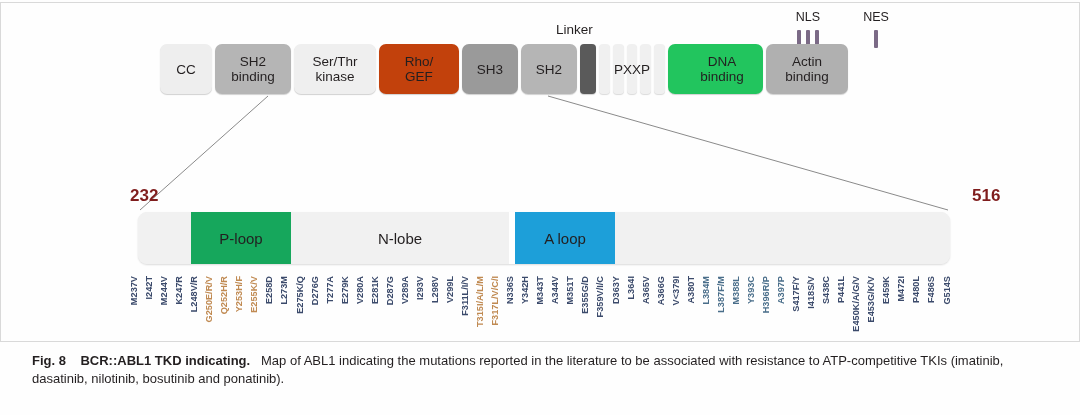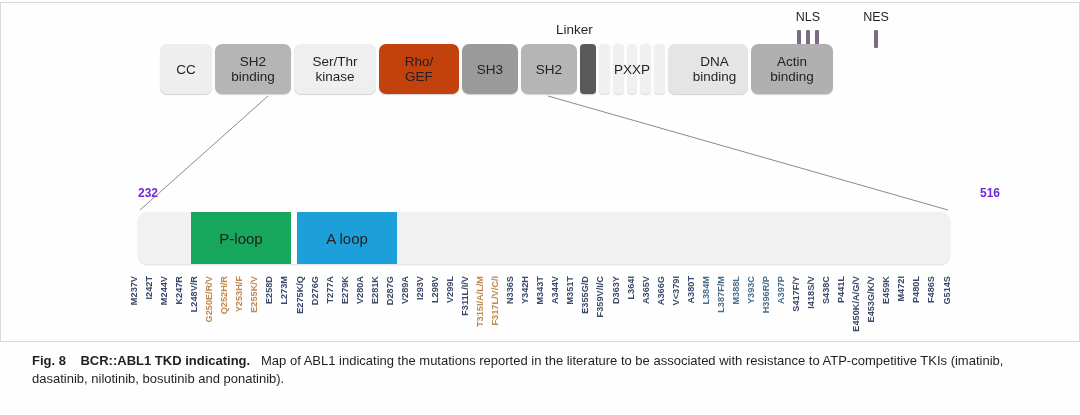--- a/index.html
+++ b/index.html
@@ -57,21 +57,21 @@
     position:absolute;left:0;top:0;height:50px;width:66px;
     display:flex;gap:3px;
   }
   .pxxp-bars span{
     flex:1;background:#f0f0f0;border-radius:4px;
     box-shadow:0 1px 1px rgba(0,0,0,0.14);
   }
   .pxxp-label{
     position:relative;z-index:2;font-size:13.5px;color:#231f20;
   }
-  .d-dna{width:80px;background:#e5e5e5;padding-left:13px;}
+  .d-dna{width:95px;background:#22c55e;padding-left:13px;}
   .d-actin{width:82px;background:#b0b0b0;}
 
   
   .marker-group{position:absolute;}
   .marker-label{
     position:absolute;font-size:12.5px;color:#231f20;text-align:center;white-space:nowrap;
   }
   .tick{position:absolute;width:4px;background:#7b6a86;border-radius:1px;}
 
   #linker-label{
@@ -98,21 +98,21 @@
   }
   .k-pad-left{width:53px;background:#f1f1f1;}
   .k-ploop{width:100px;background:#16a75c;}
   .k-nlobe{width:218px;background:#f1f1f1;}
   .k-gap{width:6px;background:#ffffff;}
   .k-clobe{width:182px;background:#f1f1f1;}
   .k-aloop{width:100px;background:#1d9fd9;}
   .k-pad-right{flex:1;background:#f1f1f1;}
 
   .range-num{
-    position:absolute;font-size:12px;font-weight:bold;color:#6d28d9;margin-left:8px;
+    position:absolute;font-size:17px;font-weight:bold;color:#7f1d1d;
   }
   #range-start{left:130px;top:186px;}
   #range-end{left:972px;top:186px;}
 
   
   #mutations{
     position:absolute;left:130px;top:276px;
     width:828px;height:62px;
     display:flex;align-items:flex-start;
   }
@@ -212,20 +212,23 @@
     </div>
   </div>
 
   <div class="range-num" id="range-start">232</div>
   <div class="range-num" id="range-end">516</div>
 
   <div id="kinase-bar">
     <div class="k-seg k-pad-left"></div>
     <div class="k-seg k-ploop">
       <span>P-loop</span>
+    </div>
+    <div class="k-seg k-nlobe">
+      <span>N-lobe</span>
     </div>
     <div class="k-seg k-gap"></div>
     <div class="k-seg k-aloop">
       <span>A loop</span>
     </div>
     <div class="k-seg k-pad-right"></div>
   </div>
 
   <div id="mutations">
       <div class="mut c-navy" style="width: 15.0545px; min-width: 15.0545px;">M237V</div>

